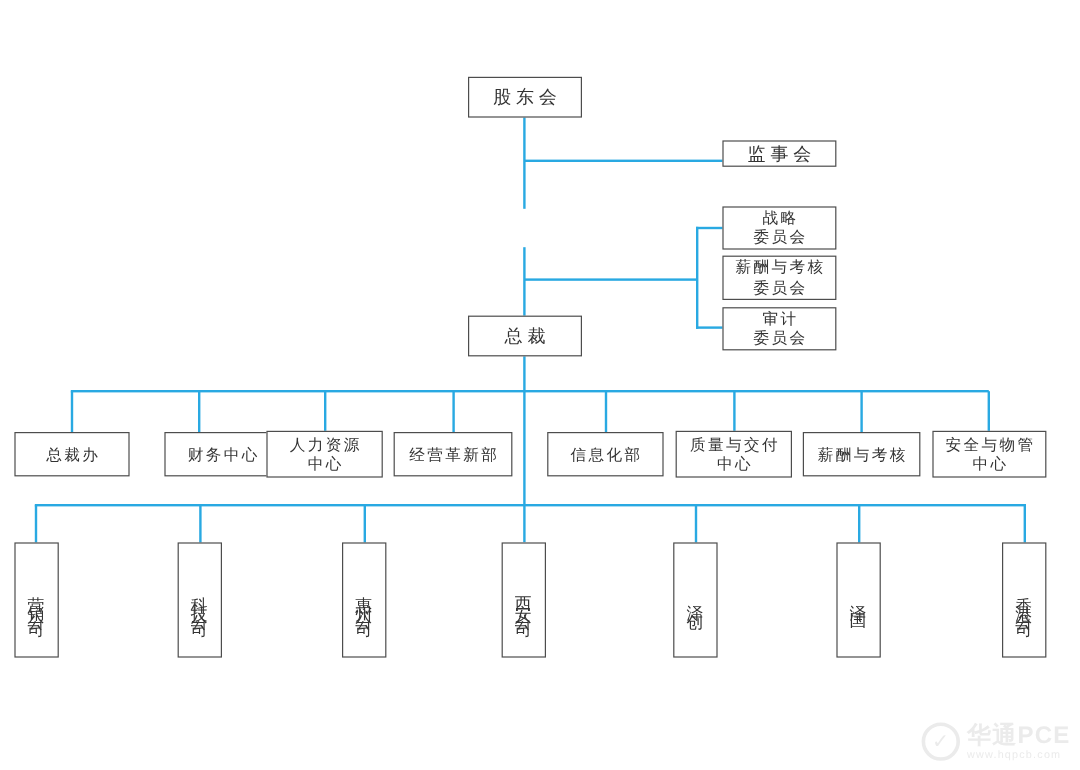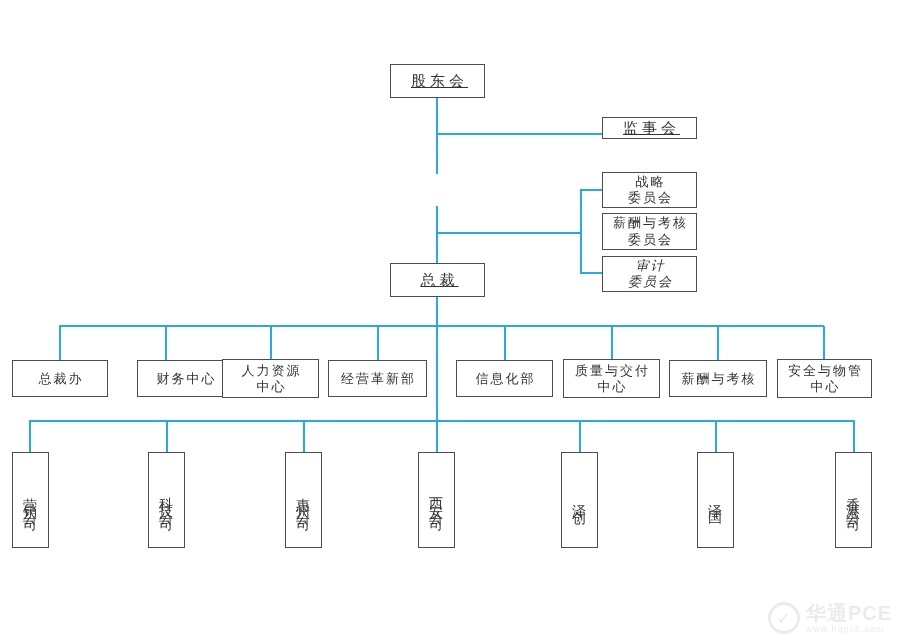--- a/index.html
+++ b/index.html
@@ -8,21 +8,21 @@
     font-family:"Liberation Sans","DejaVu Sans",sans-serif;
     color:var(--text,#333333); overflow:hidden;
   }
   .box {
     position:absolute; background:#ffffff;
     border:1px solid var(--border,#4d4d4d);
     display:flex; flex-direction:column; align-items:center; justify-content:center;
     text-align:center; box-sizing:border-box;
   }
   .box span { display:block; }
-  .lv1 { font-size:15px; letter-spacing:4px; text-indent:4px;text-decoration:underline; }
+  .lv1 { font-size:15px; letter-spacing:4px; text-indent:4px; }
   .lv2 { font-size:13px; letter-spacing:2px; text-indent:2px; line-height:1.25; }
   .dept { font-size:13px; letter-spacing:2px; text-indent:2px; line-height:1.2; }
   .vbox span {
     writing-mode:vertical-rl; text-orientation:upright;
     font-size:14px; letter-spacing:7px;
   }
   .hline, .vline { position:absolute; background:var(--line,#29a9e2); }
   .hline { height:2px; }
   .vline { width:2px; }
   .watermark {
@@ -76,21 +76,21 @@
     <span>监事会</span>
   </div>
   <div class="box lv2" style="left:602px; top:172px; width:95px; height:36px;">
     <span>战略</span>
     <span>委员会</span>
   </div>
   <div class="box lv2" style="left:602px; top:213px; width:95px; height:37px;">
     <span>薪酬与考核</span>
     <span>委员会</span>
   </div>
-  <div class="box lv2" style="left:602px; top:256px; width:95px; height:36px;font-style:italic;">
+  <div class="box lv2" style="left:602px; top:256px; width:95px; height:36px;">
     <span>审计</span>
     <span>委员会</span>
   </div>
   <div class="box lv1" style="left:390px; top:263px; width:95px; height:34px;">
     <span>总裁</span>
   </div>
 
   <div class="box dept" style="left:12px;  top:360px; width:96px; height:37px;">
     <span>总裁办</span>
     <span></span>

